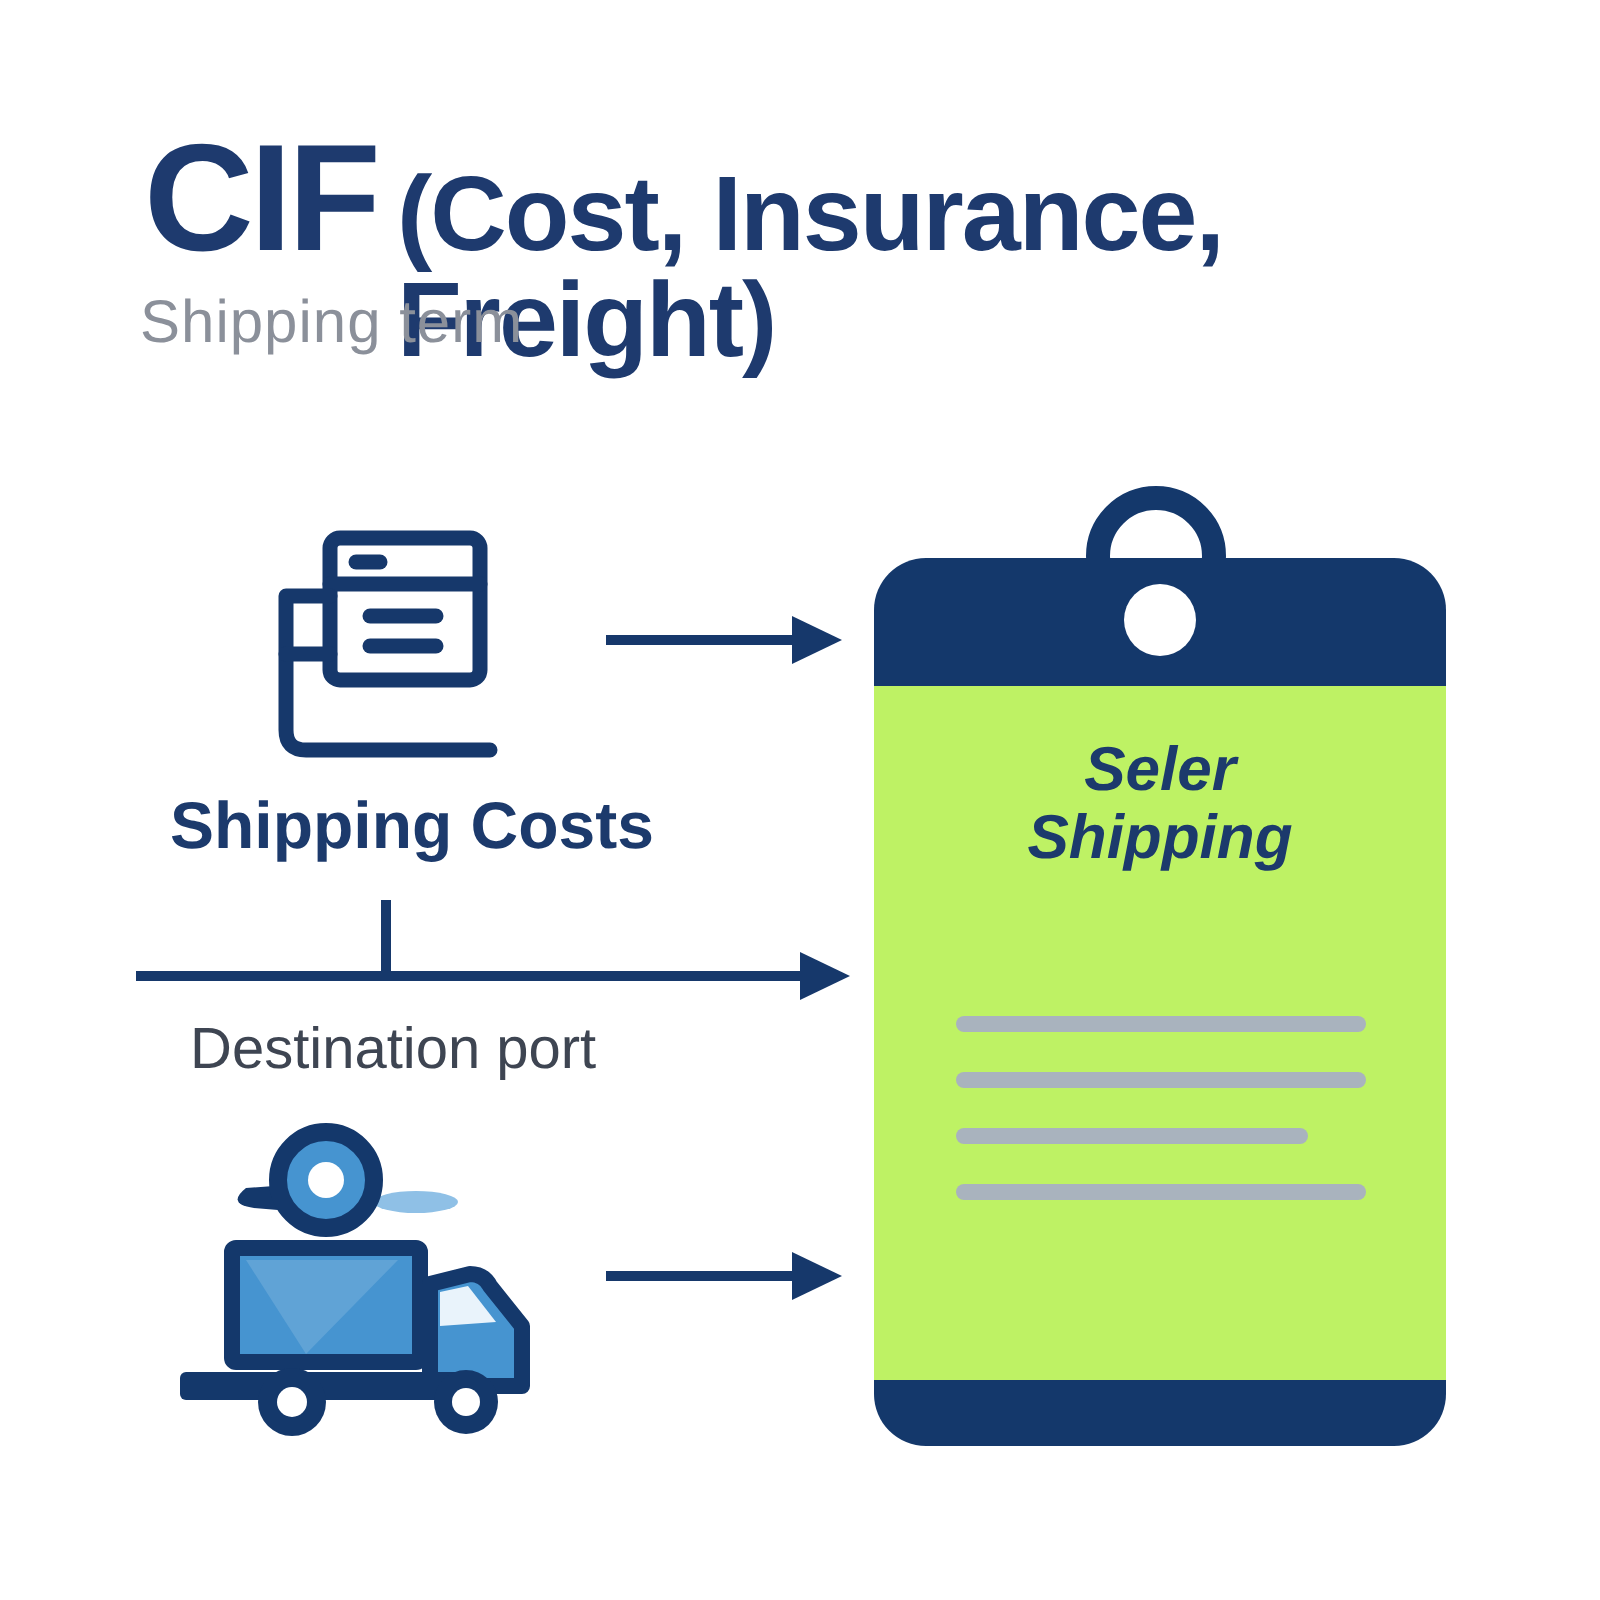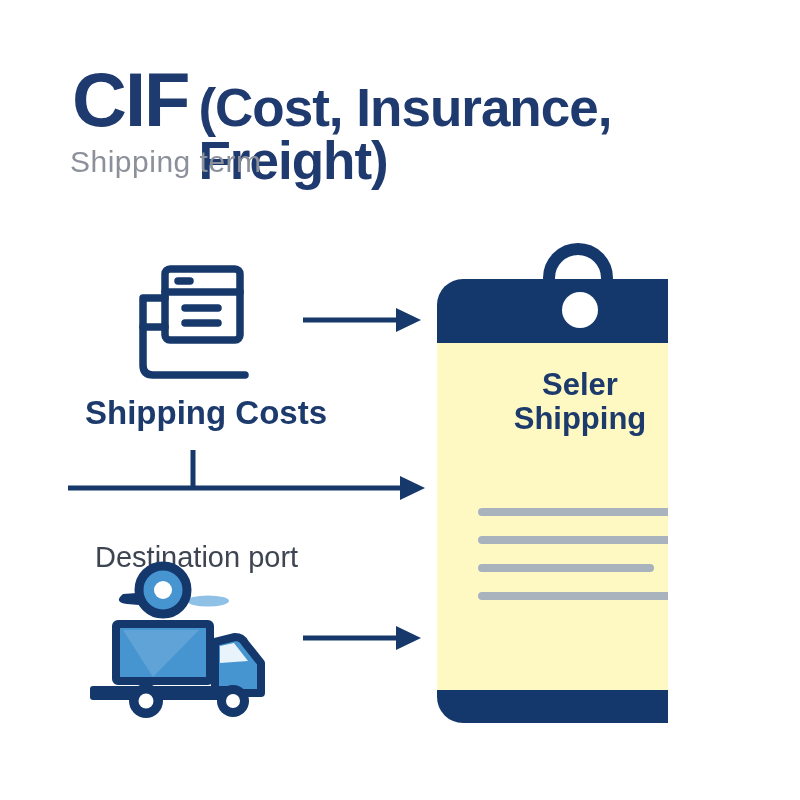--- a/index.html
+++ b/index.html
@@ -1,46 +1,46 @@
 <!DOCTYPE html>
 <html><head>
 <meta charset="utf-8">
 <style>
   html,body{margin:0;padding:0;background:#fff;}
   #canvas{
-    position:relative;width:668px;height:800px;background:#ffffff;overflow:hidden;
+    position:relative;width:800px;height:800px;background:#ffffff;overflow:hidden;
     font-family:"Liberation Sans",sans-serif;
   }
   .abs{position:absolute;}
 
   
   .title-row{left:72px;top:62px;display:flex;align-items:baseline;color:#1e3a6e;}
   .title-acronym{font-size:76px;font-weight:bold;letter-spacing:-2px;line-height:1;}
   .title-expansion{font-size:53px;font-weight:bold;letter-spacing:-1px;margin-left:10px;line-height:1;}
   .subtitle{left:70px;top:145px;font-size:30px;color:#8b909a;letter-spacing:0.5px;}
 
   
   .shipping-costs{left:85px;top:394px;font-size:33px;font-weight:bold;color:#1c3a6c;}
-  .destination-port{left:95px;top:509px;font-size:29px;color:#3e4552;margin-top:32px;}
+  .destination-port{left:95px;top:509px;font-size:29px;color:#3e4552;}
 
   
   .tag-ring{
     left:543px;top:243px;width:70px;height:70px;box-sizing:border-box;
     border:12px solid #14386b;border-radius:50%;z-index:1;
   }
   .tag{left:437px;top:279px;width:286px;height:444px;z-index:2;}
   .tag-header{
     position:absolute;left:0;top:0;width:286px;height:64px;background:#14386b;
     border-radius:26px 26px 0 0;
   }
   .tag-hole{
     position:absolute;left:125px;top:13px;width:36px;height:36px;background:#ffffff;border-radius:50%;
   }
   .tag-body{
-    position:absolute;left:0;top:64px;width:286px;height:347px;background:#fef9c3;
+    position:absolute;left:0;top:64px;width:286px;height:347px;background:#bef264;font-style:italic;
   }
   .tag-text{
     position:absolute;left:0;top:25px;width:286px;text-align:center;
     font-size:31px;font-weight:bold;color:#1c3a6c;line-height:34px;
   }
   .tag-bars{position:absolute;left:41px;top:165px;width:210px;}
   .bar{height:8px;background:#a9b3be;border-radius:4px;margin-bottom:20px;width:205px;}
   .bar--short{width:176px;}
   .tag-footer{
     position:absolute;left:0;bottom:0;width:286px;height:33px;background:#14386b;

